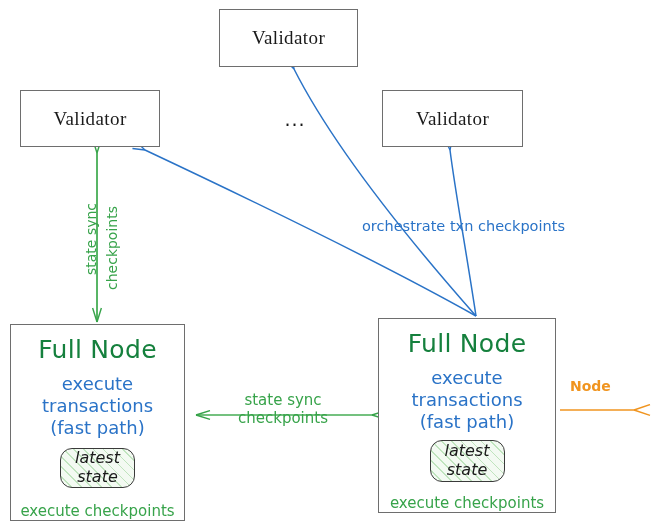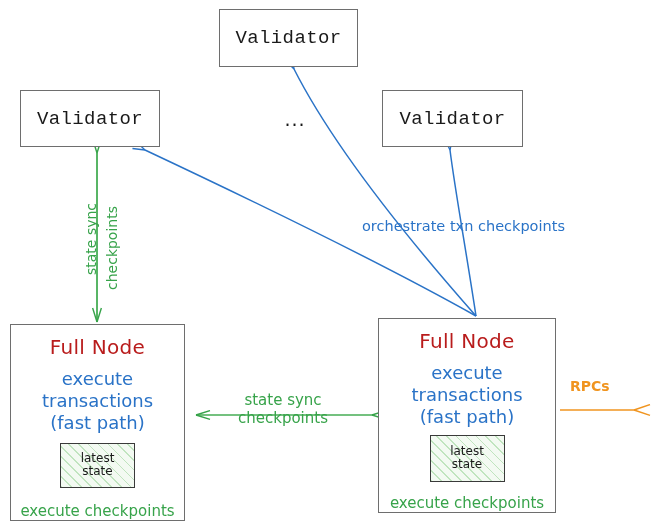--- a/index.html
+++ b/index.html
@@ -32,68 +32,69 @@
     border: 1.6px solid #6e6e6e;
     box-sizing: border-box;
     display: flex;
     flex-direction: column;
     align-items: center;
   }
   .validator-box {
     justify-content: center;
   }
   .validator-label {
-    font-family: Liberation Mono, monospace;
+    font-family: Liberation Serif, serif;
     font-size: 19px;
     color: #1a1a1a;
     letter-spacing: 0.4px;
   }
   .fullnode-title {
     font-family: "DejaVu Sans", sans-serif;
-    font-size: 20px;
-    color: #b91c1c;
+    font-size: 25px;
+    color: #15803d;
     letter-spacing: 0.3px;
     margin-top: 10px;
   }
   .fullnode-blue {
     font-family: "DejaVu Sans", sans-serif;
     font-size: 18px;
     color: #2a73c7;
     text-align: center;
     line-height: 1.22;
     margin-top: 9px;
     white-space: pre-line;
   }
   .fullnode-green {
     font-family: "DejaVu Sans", sans-serif;
     font-size: 15px;
     color: #37a34a;
     text-align: center;
   }
   .state-box {
     border: 1.8px solid #3a3a3a;
-    border-radius: 0;
+    border-radius: 12px;
     background-color: #f3faf2;
     background-image: repeating-linear-gradient(
       45deg,
       rgba(122, 199, 120, 0.42) 0px,
       rgba(122, 199, 120, 0.42) 1.2px,
       rgba(255,255,255,0) 1.2px,
       rgba(255,255,255,0) 7px
     );
     display: flex;
     flex-direction: column;
     align-items: center;
     justify-content: center;
     font-family: "DejaVu Sans", sans-serif;
-    font-size: 12px;
+    font-size: 16px;
     color: #1a1a1a;
     line-height: 1.16;
     white-space: pre-line;
     text-align: center;
+    font-style: italic;
   }
   .float-label {
     position: absolute;
     font-family: "DejaVu Sans", sans-serif;
     white-space: pre-line;
     text-align: center;
   }
   .lbl-blue { color: #2a73c7; font-size: 14.5px; }
   .lbl-green { color: #37a34a; font-size: 15px; line-height: 1.18; }
   .lbl-orange { color: #f0941f; font-size: 14px; font-weight: 600; }
@@ -170,21 +171,21 @@
 
   <div class="float-label lbl-blue" style="left:362px; top:218px; width:220px; text-align:left;">orchestrate txn checkpoints</div>
 
   <div class="vert-label" style="left:83px; top:275px;">state sync</div>
 
   <div class="vert-label" style="left:104px; top:290px;">checkpoints</div>
 
   <div class="float-label lbl-green" style="left:213px; top:392px; width:140px;">state sync
 checkpoints</div>
 
-  <div class="float-label lbl-orange" style="left:570px; top:378px; width:50px; text-align:left;">RPCs</div>
+  <div class="float-label lbl-orange" style="left:570px; top:378px; width:50px; text-align:left;">Node</div>
 
   <div class="node-box" style="left:10px; top:324px; width:175px; height:197px;">
     <span class="fullnode-title">Full Node</span>
     <span class="fullnode-blue">execute transactions
 (fast path)</span>
     <div class="state-box" style="width:73px; height:62px; margin-top:9px;">latest
 state</div>
     <span class="fullnode-green" style="margin-top:14px;">execute checkpoints</span>
   </div>
 

